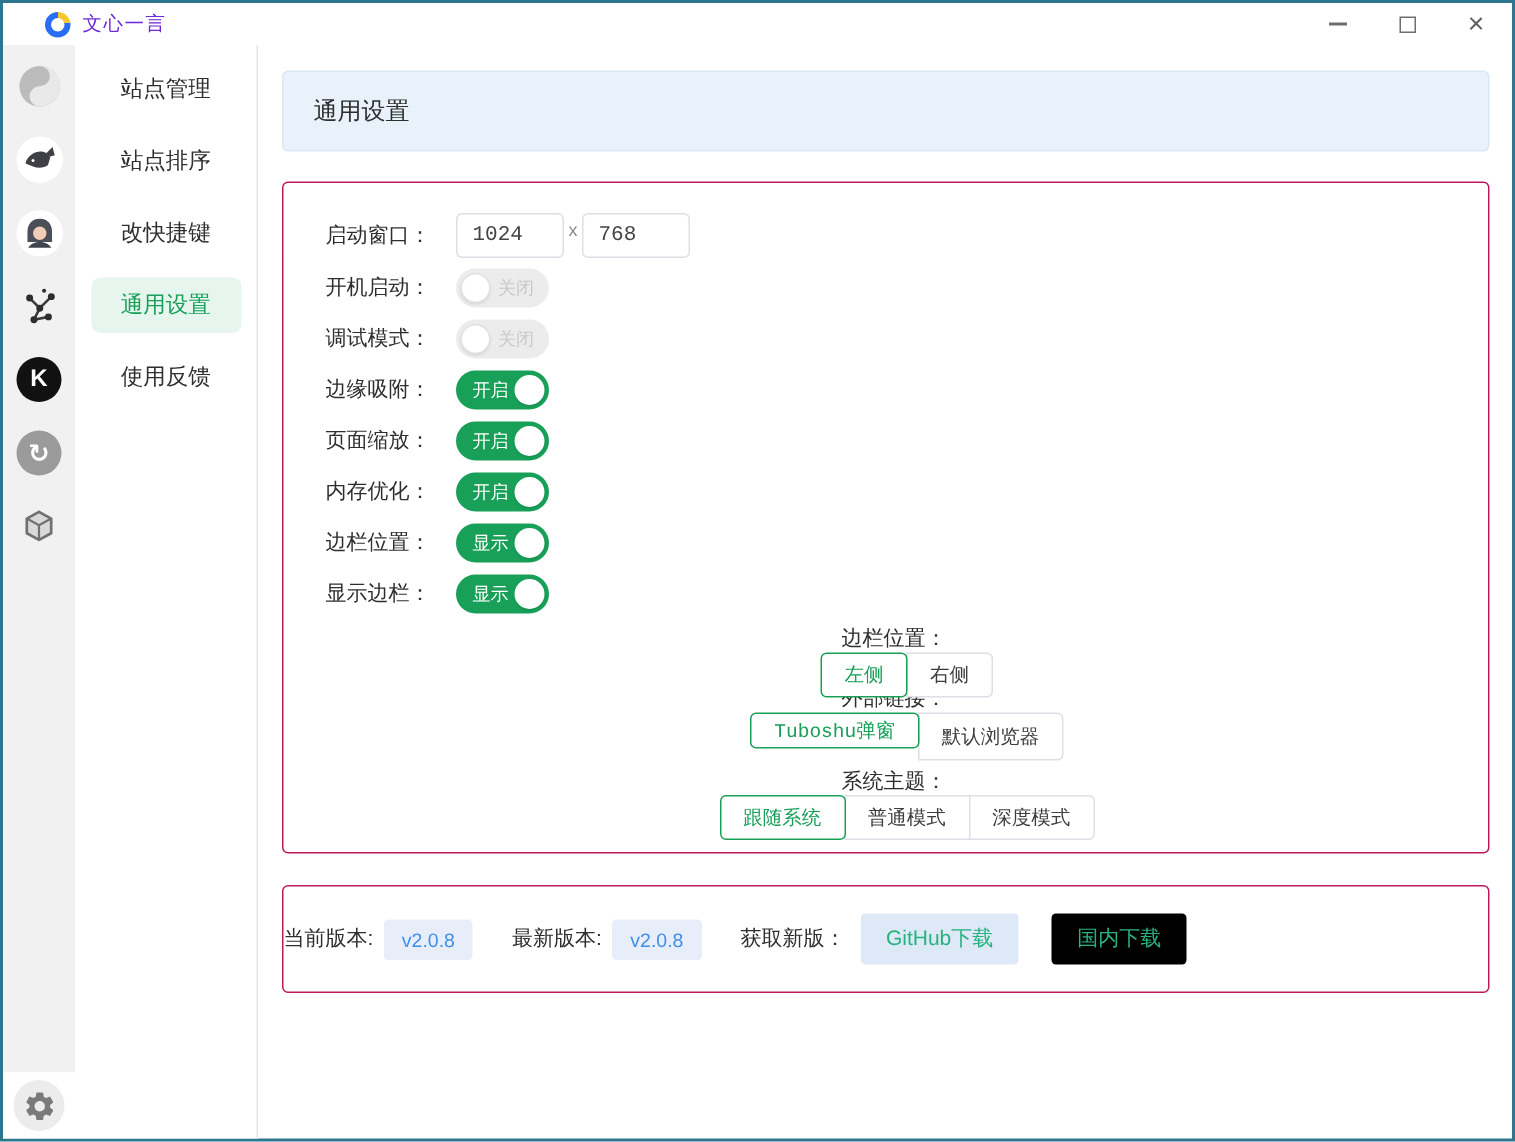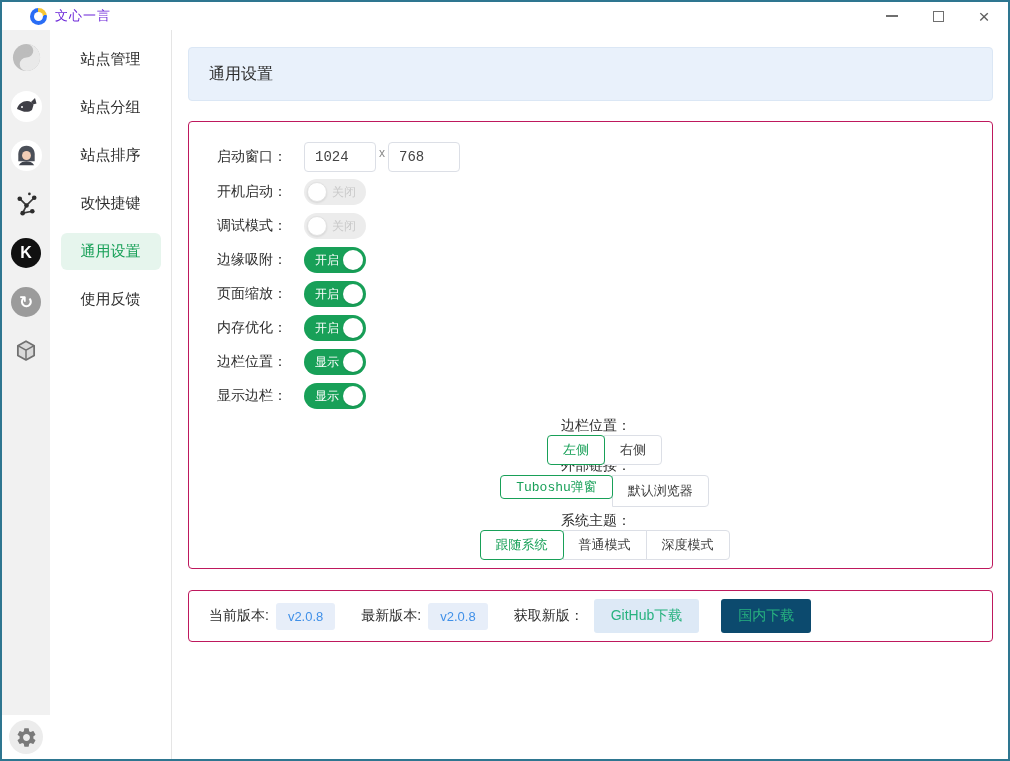--- a/index.html
+++ b/index.html
@@ -63,26 +63,26 @@
   .row-toggle { height:26px; margin-bottom:8px; }
 
   .btn-group { display:flex; }
   .btn { height:30px; display:flex; align-items:center; padding:0 15px; border:1px solid #dcdfe6; background:#fff; font-size:13px; color:#3d3d3d; margin-left:-1px; position:relative; cursor:pointer; white-space:nowrap; font-family:Liberation Mono, monospace; }
   .btn:first-child { margin-left:0; border-radius:4px 0 0 4px; }
   .btn:last-child { border-radius:0 4px 4px 0; }
   .btn.selected { border-color:#18a058; color:#18a058; z-index:2; border-radius:4px; }
   .row-buttons { height:32px; margin-bottom:8px;flex-direction:column; }
 
   
-  .version-panel { height:52px; display:flex; align-items:center; padding-left:20px; margin-bottom:20px; }
+  .version-panel { height:72px; display:flex; align-items:center; margin-bottom:20px; }
   .v-label { font-size:14px; color:#2e2e2e; white-space:nowrap; }
   .badge { border-radius:3px; font-size:13px; white-space:nowrap; }
   .badge-blue { background:#e7eef9; color:#4090e8; padding:6px 12px; margin-left:7px; }
   .badge-gh { background:#dde9f6; color:#27b27f; padding:8px 17px; font-size:14px; margin-left:10px; cursor:pointer; }
-  .badge-cn { background:#0c4a6e; color:#27b27f; padding:8px 17px; font-size:14px; margin-left:22px; cursor:pointer; }
+  .badge-cn { background:#000000; color:#27b27f; padding:8px 17px; font-size:14px; margin-left:22px; cursor:pointer; }
   .gap-lg { margin-left:26px; }
 </style>
 </head>
 <body>
 
 <div class="window">
 
   <div class="titlebar">
     <div class="app-logo"></div>
     <div class="app-title">文心一言</div>
@@ -180,23 +180,20 @@
           </svg>
         </div>
       </div>
     </div>
 
     <div class="menu">
       <div class="menu-item">
           <span>站点管理</span>
         </div>
       <div class="menu-item">
-          <span>站点分组</span>
-        </div>
-      <div class="menu-item">
           <span>站点排序</span>
         </div>
       <div class="menu-item">
           <span>改快捷键</span>
         </div>
       <div class="menu-item active">
           <span>通用设置</span>
         </div>
       <div class="menu-item">
           <span>使用反馈</span>

